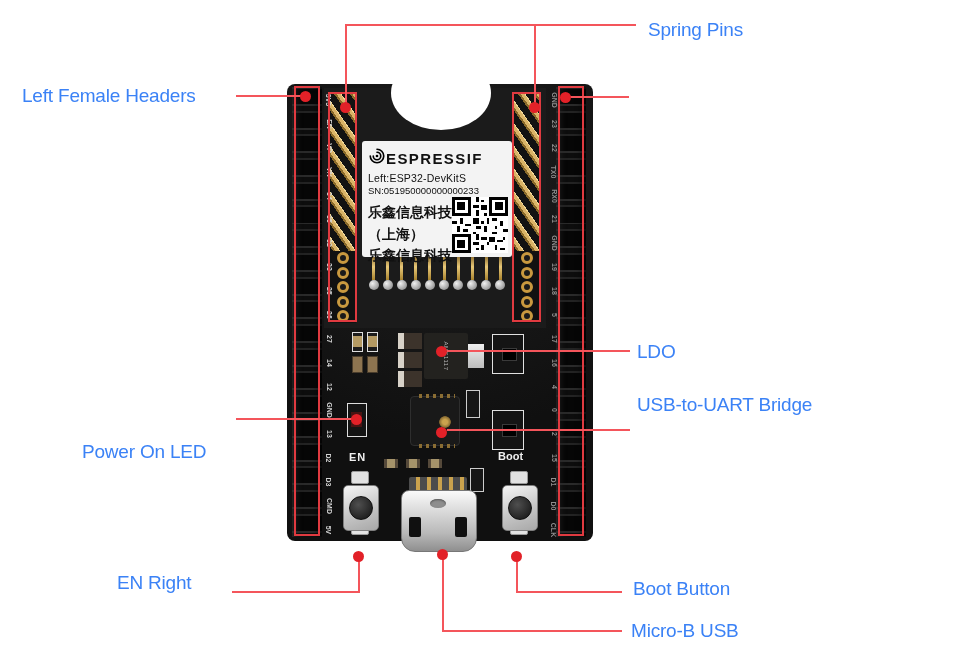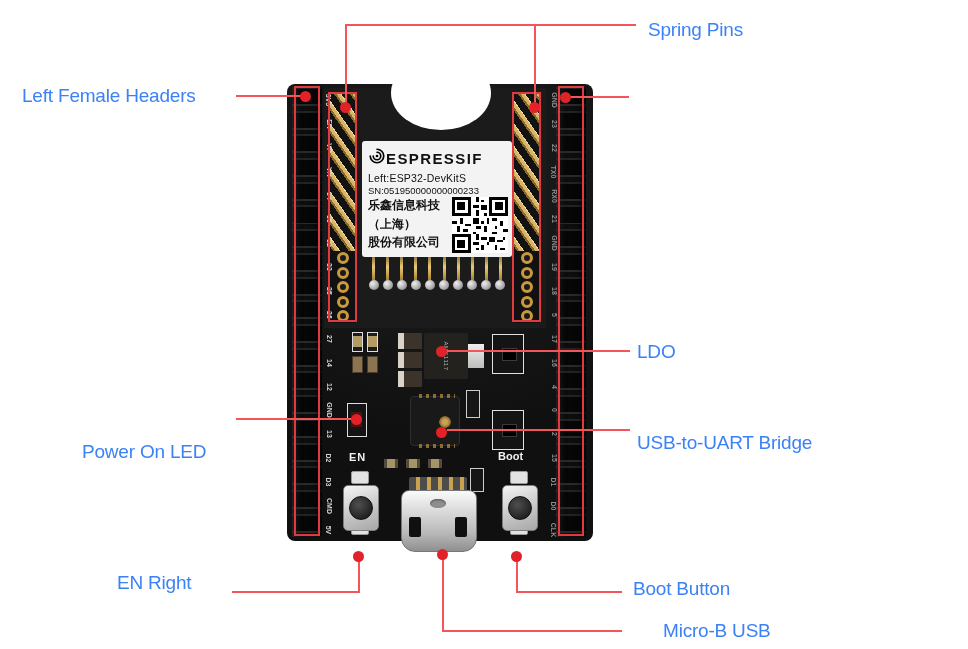--- a/index.html
+++ b/index.html
@@ -34,21 +34,21 @@
   .cast-pin{width:3px;height:24px;background:linear-gradient(180deg,#8f6f2f,#e8c878 45%,#a9842f);position:relative;}
   .cast-pin::after{content:"";position:absolute;left:-3.5px;bottom:-10px;width:10px;height:10px;border-radius:50%;
      background:radial-gradient(circle at 35% 35%,#efefef,#9b9b9b 70%,#6a6a6a);}
 
   
   .mlabel{position:absolute;left:362px;top:141px;width:150px;height:116px;background:#f3f3f3;border-radius:3px;color:#111;padding:5px 6px;}
   .brand-row{display:flex;align-items:center;margin-top:1px;}
   .brand{font-size:15px;font-weight:bold;letter-spacing:1.4px;}
   .model{font-size:10.5px;margin-top:3px;letter-spacing:.2px;}
   .serial{font-size:9.5px;margin-top:1px;}
-  .company{font-size:12px;font-weight:bold;line-height:1.55;width:92px;}
+  .company{font-size:14px;font-weight:bold;margin-top:6px;line-height:1.55;width:92px;}
   .qr{position:absolute;right:4px;bottom:4px;width:56px;height:56px;}
 
   
   .cmp{position:absolute;}
   .white-box{border:1px solid #dedede;background:linear-gradient(180deg,#1c1c1c 0 18%,#b49a63 18% 80%,#1c1c1c 80%);}
   .cap{background:#8d7450;border:1px solid #4a3d2c;}
   .tant{width:24px;height:16px;background:#3c332b;border-left:6px solid #d8d2c8;}
   .ldo{left:424px;top:333px;width:44px;height:46px;background:#23221f;border-radius:2px;display:flex;align-items:center;justify-content:center;}
   .ldo-mark{font-size:6px;color:#b9b9b9;transform:rotate(90deg);letter-spacing:.5px;}
   .ldo-tab{left:468px;top:344px;width:16px;height:24px;background:linear-gradient(#efefef,#bdbdbd);}
@@ -147,21 +147,21 @@
             </g>
           <circle cx="12" cy="12" r="1.8" fill="#000"></circle>
           </svg>
       </span>
       <span class="brand">ESPRESSIF</span>
     </div>
     <div class="model">Left:ESP32-DevKitS</div>
     <div class="serial">SN:051950000000000233</div>
     <div class="company">
       <div>乐鑫信息科技（上海）</div>
-      <div>股份有限公司</div>
+      <div>乐鑫信息科技</div>
     </div>
     <svg class="qr" viewBox="0 0 21 21" shape-rendering="crispEdges">
       <rect width="21" height="21" fill="#fff"></rect>
       <g fill="#000">
         <rect x="0" y="0" width="7" height="7"></rect>
           <rect x="1" y="1" width="5" height="5" fill="#fff"></rect>
           <rect x="2" y="2" width="3" height="3"></rect>
         <rect x="14" y="0" width="7" height="7"></rect>
           <rect x="15" y="1" width="5" height="5" fill="#fff"></rect>
           <rect x="16" y="2" width="3" height="3"></rect>
@@ -320,19 +320,19 @@
   <div class="cdot" style="left:436px;top:346px;"></div>
   <div class="cdot" style="left:351px;top:414px;"></div>
   <div class="cdot" style="left:436px;top:427px;"></div>
   <div class="cdot" style="left:353px;top:551px;"></div>
   <div class="cdot" style="left:437px;top:549px;"></div>
   <div class="cdot" style="left:511px;top:551px;"></div>
 
   <div class="clabel" style="left:648px;top:19px;">Spring Pins</div>
   <div class="clabel" style="left:22px;top:85px;">Left Female Headers</div>
   <div class="clabel" style="left:637px;top:341px;text-align:center;">LDO</div>
-  <div class="clabel" style="left:637px;top:432px;">USB-to-UART Bridge</div>
+  <div class="clabel" style="left:637px;top:394px;">USB-to-UART Bridge</div>
   <div class="clabel" style="left:82px;top:409px;margin-top:32px;">Power On LED</div>
   <div class="clabel" style="left:117px;top:572px;">EN Right</div>
   <div class="clabel" style="left:633px;top:578px;text-align:right;">Boot Button</div>
-  <div class="clabel" style="left:663px;top:620px;text-align:right;">Micro-B USB</div>
+  <div class="clabel" style="left:631px;top:620px;text-align:right;">Micro-B USB</div>
 
 </div>
 
 </body></html>

